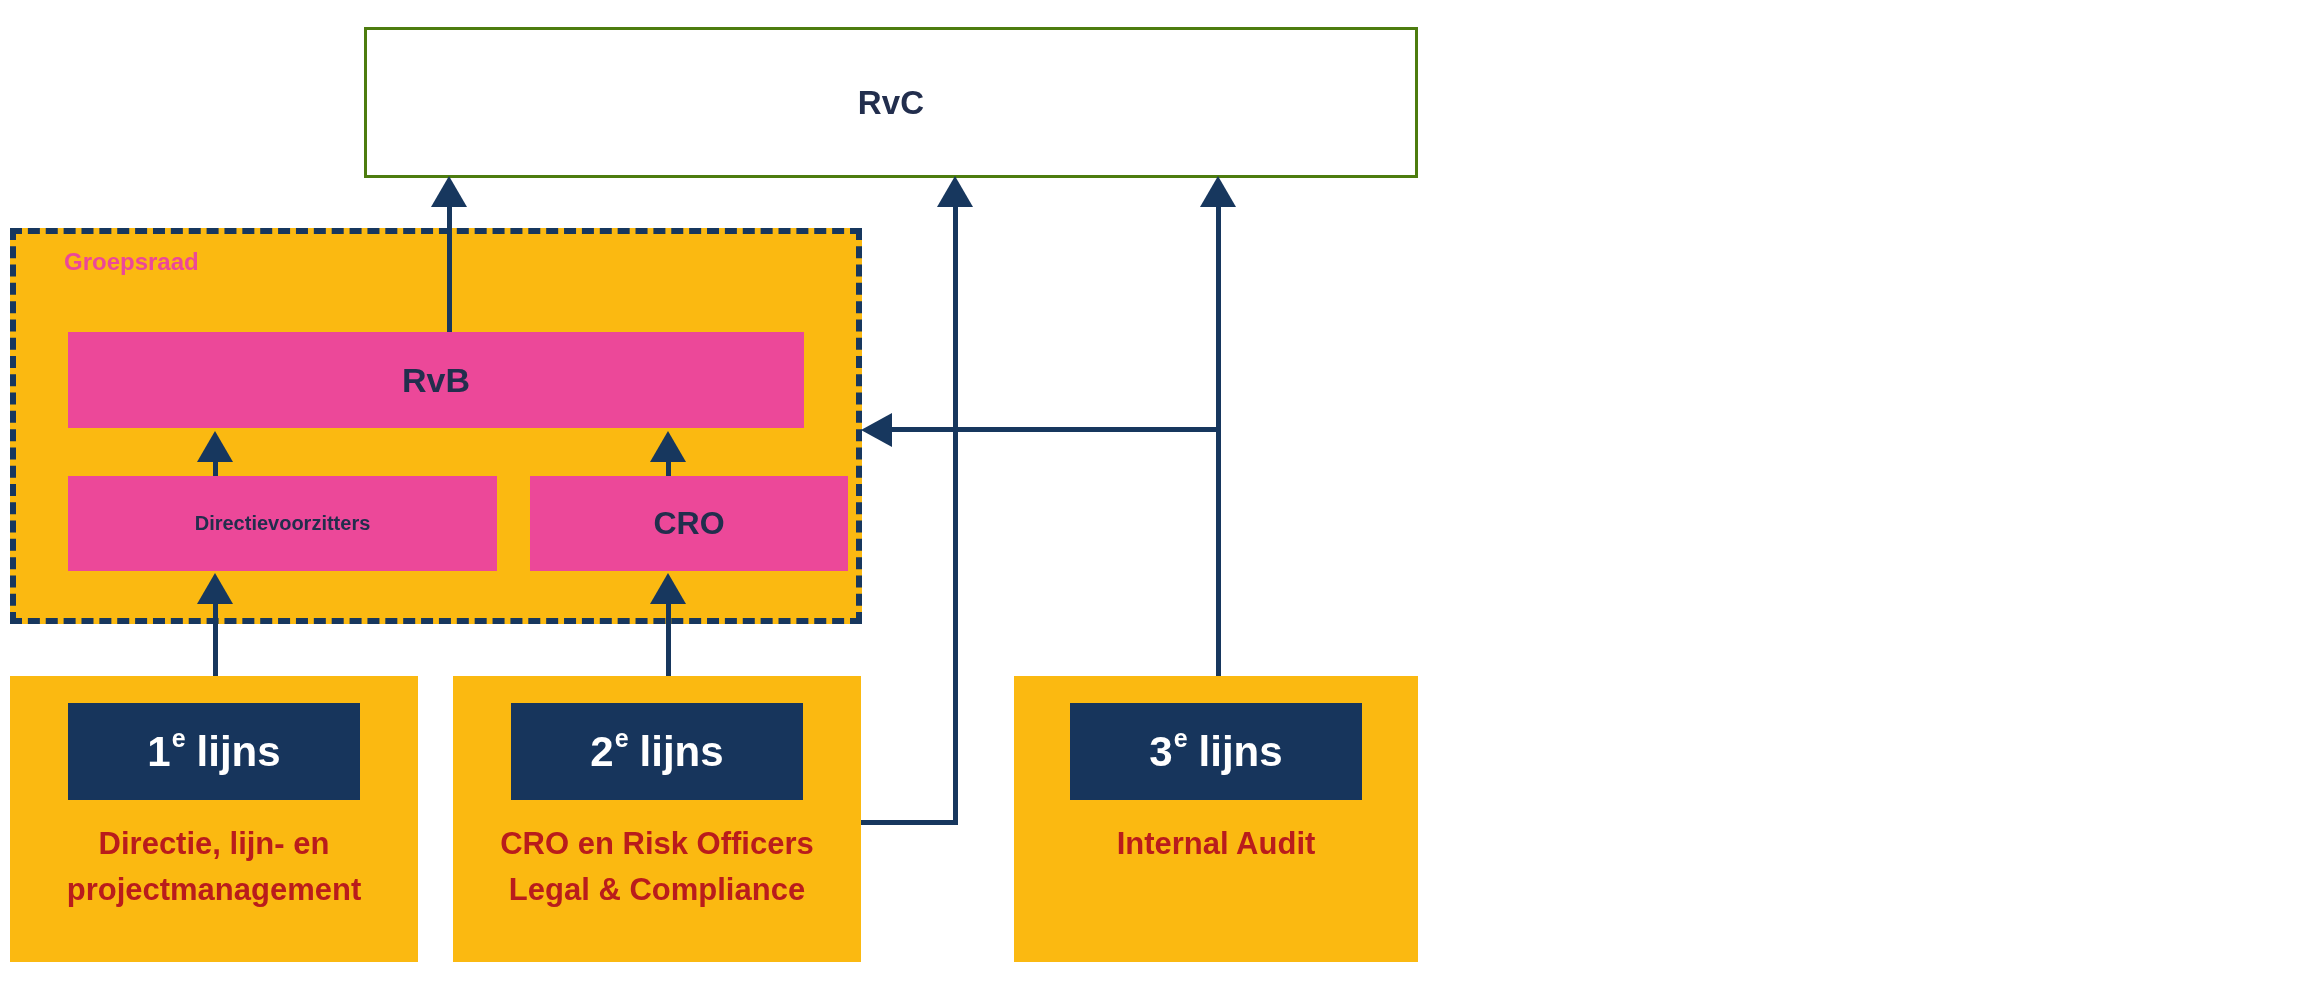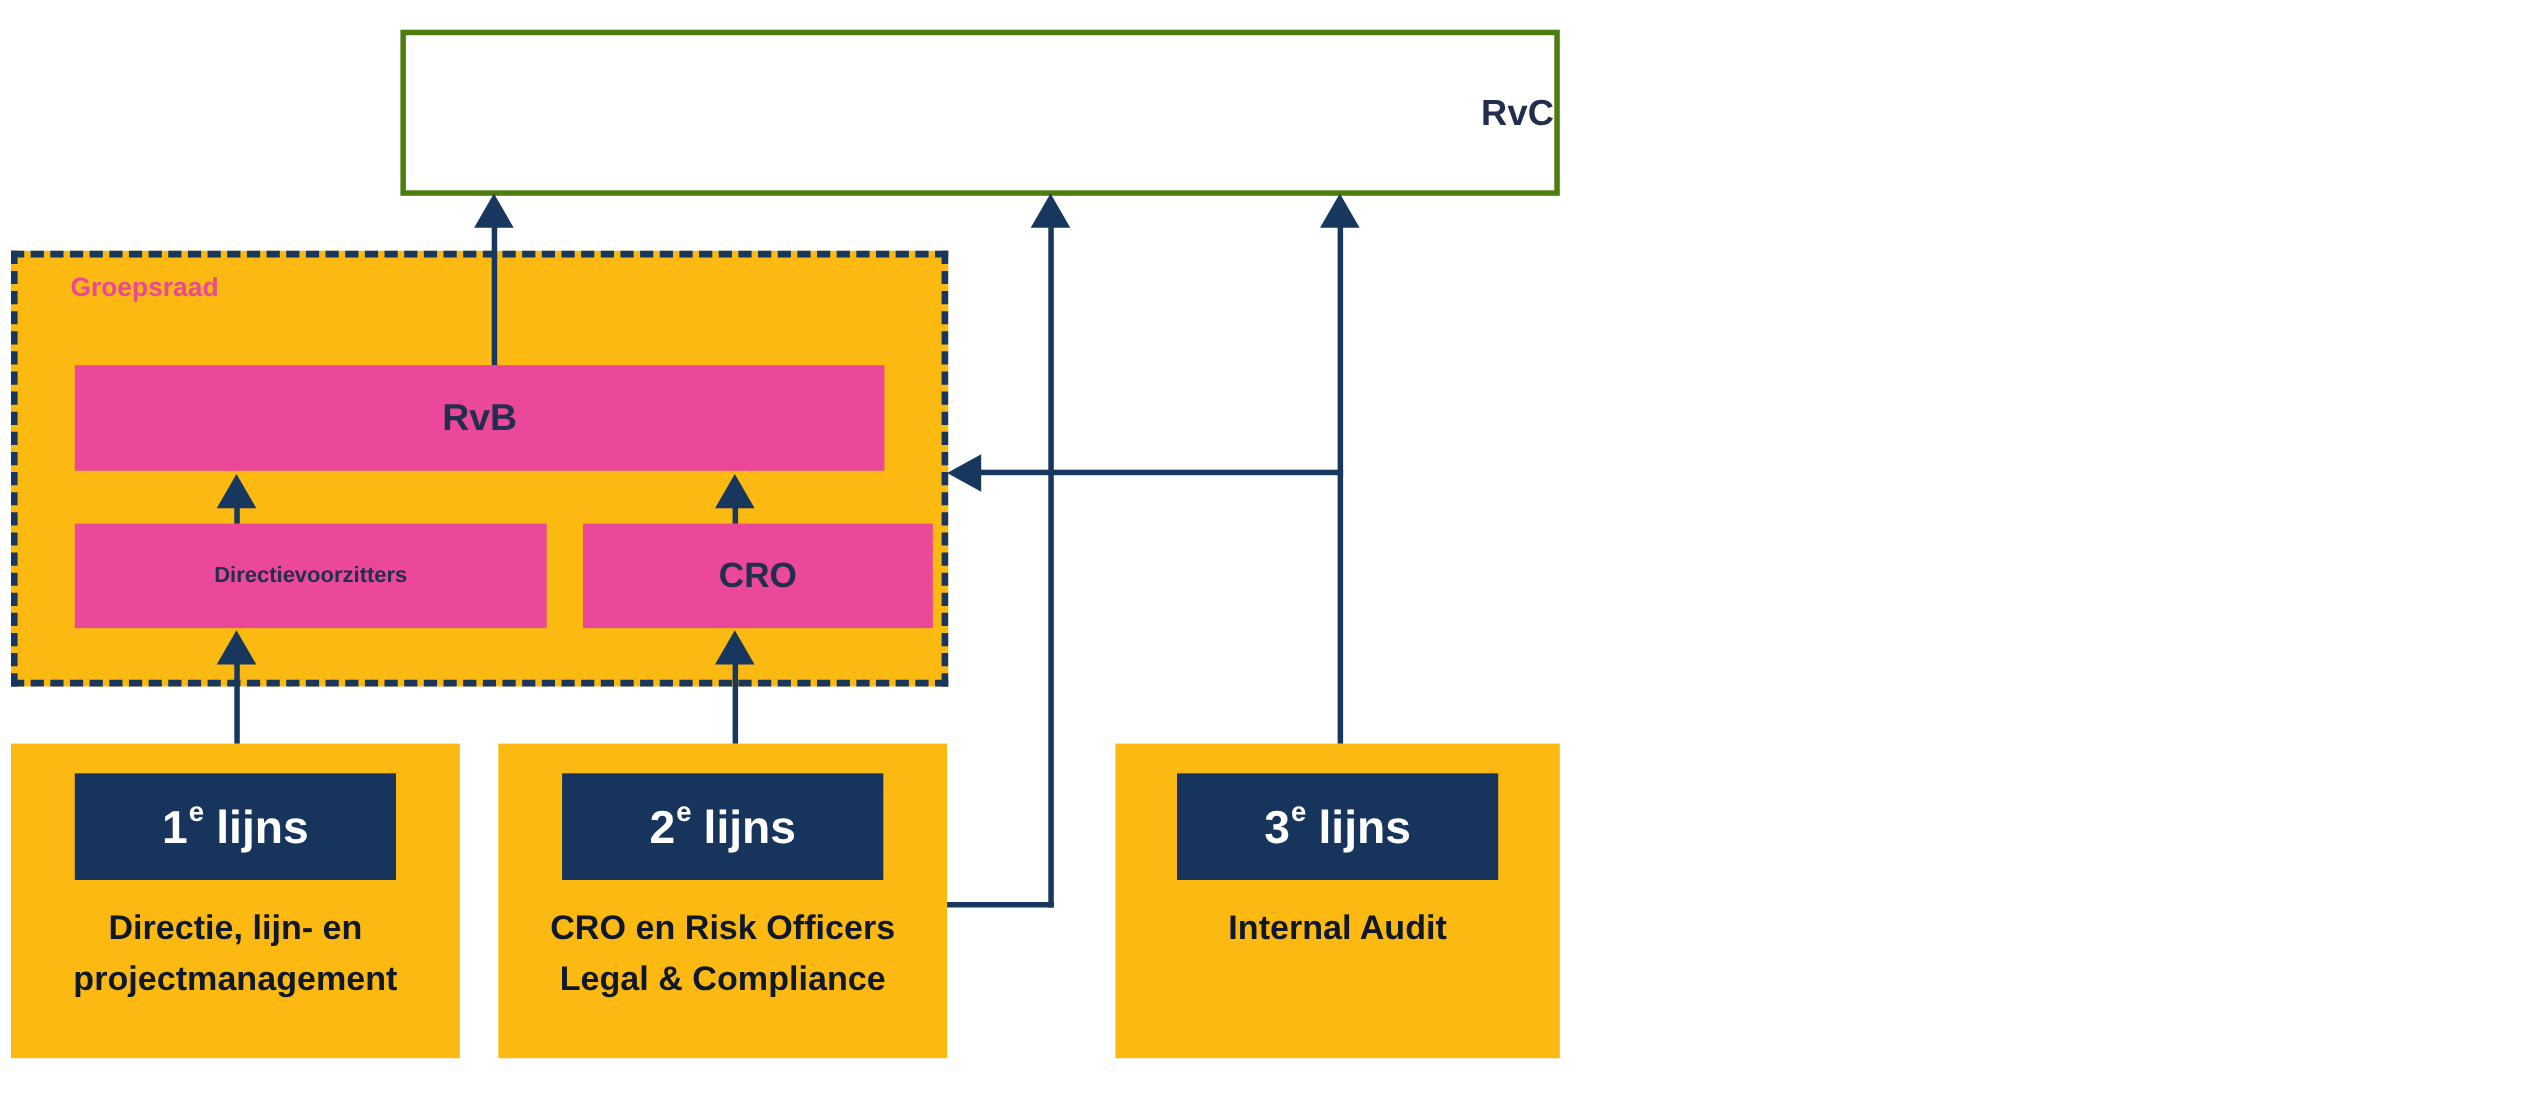--- a/index.html
+++ b/index.html
@@ -16,24 +16,24 @@
     color: #222E4D;
     overflow: hidden;
   }
   
   .rvc-box {
     position: absolute;
     left: 364px; top: 27px;
     width: 1054px; height: 151px;
     box-sizing: border-box;
     background: #ffffff;
-    border: 5px solid #4d7c0f;
+    border: 3px solid #4d7c0f;
     display: flex;
     flex-direction: column;
-    align-items: flex-end;
+    align-items: center;
     justify-content: center;
     text-align: center;
   }
   .rvc-title, .rvc-subtitle {
     font-size: 33px;
     font-weight: 600;
     line-height: 44px;
     letter-spacing: 0.2px;
     color: #222E4D;
   }
@@ -95,21 +95,21 @@
     top: -13px;
     margin-left: 1px;
   }
   .badge-word { margin-left: 11px; }
   .line-desc {
     margin-top: 21px;
     text-align: center;
     font-size: 31px;
     font-weight: 600;
     line-height: 46px;
-    color: #0f172a;
+    color: #b91c1c;
   }
   .line-desc span { display: block; }
 
   
   .vline, .hline { position: absolute; background: #17375E; }
   .vline { width: 5px; }
   .hline { height: 5px; }
   .head-up {
     position: absolute;
     width: 0; height: 0;

